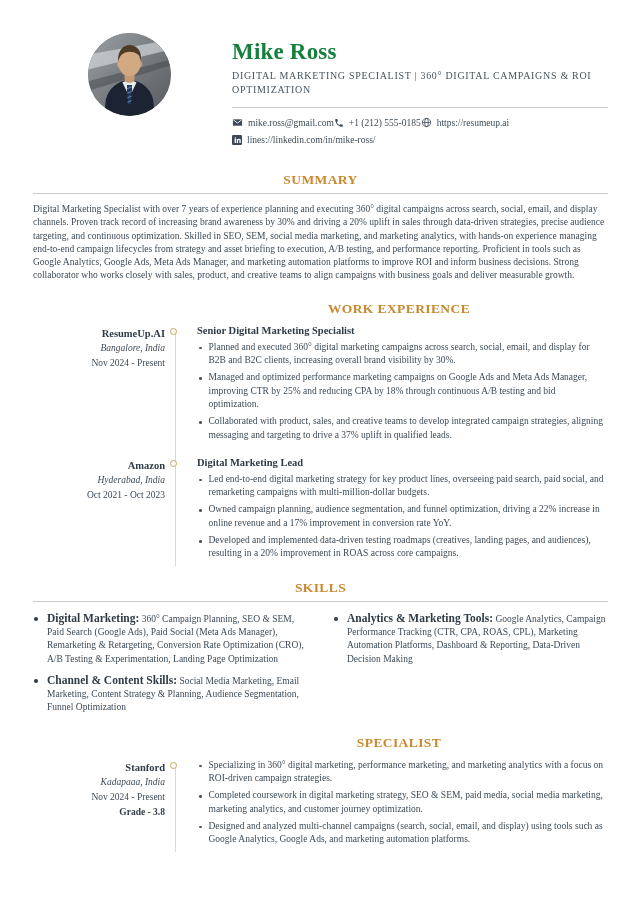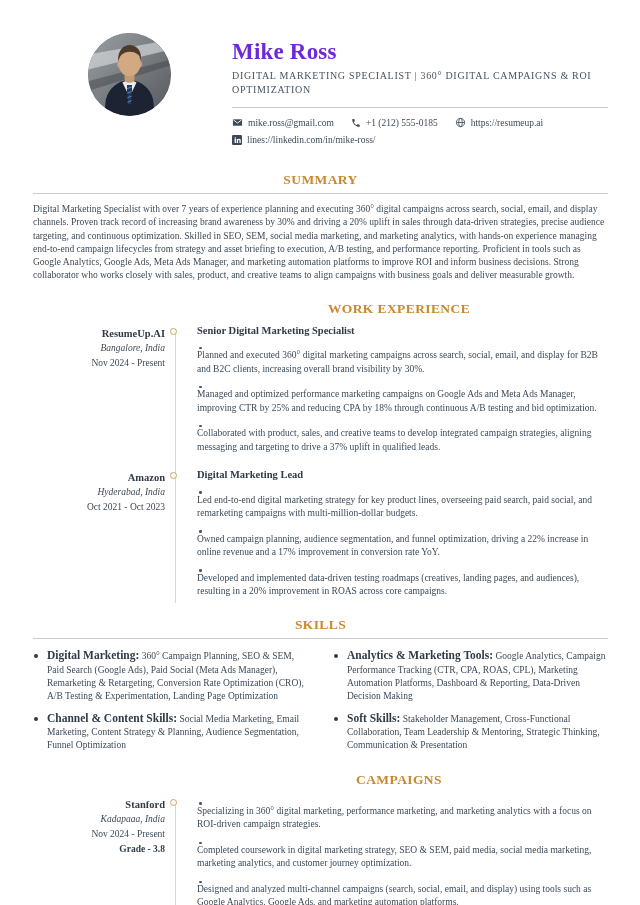--- a/index.html
+++ b/index.html
@@ -8,24 +8,24 @@
     width:640px; height:905px; margin:0 auto; background:#fff;
     font-family:"Liberation Serif","DejaVu Serif",serif;
     color:#3C4A57; overflow:hidden; position:relative;
   }
 
   
   .header { display:flex; padding:33px 32px 0 88px; }
   .avatar { width:83px; height:83px; border-radius:50%; overflow:hidden; flex:0 0 83px; background:#777; }
   .avatar svg { display:block; width:100%; height:100%; }
   .head-right { margin-left:61px; width:378px; }
-  .name { font-size:23px; font-weight:bold; color:#6d28d9; margin-top:6px; letter-spacing:0.2px; }
+  .name { font-size:23px; font-weight:bold; color:#15803d; margin-top:6px; letter-spacing:0.2px; }
   .subtitle { font-size:10px; letter-spacing:0.7px; color:#46545F; line-height:14px; margin-top:4px; max-width:380px; }
   .head-divider { border-top:1px solid #c7c7c7; margin:10px 0 9px; }
-  .contact-row { display:flex; gap:17px; font-size:9.5px; margin-bottom:7px; align-items:center; }
+  .contact-row { display:flex; font-size:9.5px; margin-bottom:7px; align-items:center; }
   .contact { display:flex; align-items:center; gap:5px; color:#3C4A57; }
   .contact svg { flex:0 0 auto; }
 
   
   h2.sec { font-size:13.5px; color:#C9882E; letter-spacing:0.4px; font-weight:bold;text-align:center; }
   .rule { border-top:1px solid #cccccc; }
 
   
   .summary { padding:0 32px 0 33px; margin-top:20px; }
   .summary h2 { margin-bottom:5px; }
@@ -41,21 +41,21 @@
   .loc { font-style:italic; }
   .grade { font-weight:bold; color:#2F3B47; }
   .gutter { position:relative; }
   .gutter .tline { position:absolute; left:9.5px; top:0; bottom:0; width:1px; background:#E4D7BC; }
   .entry.t-first .gutter .tline { top:9px; }
   .entry.t-last .gutter .tline { bottom:10px; }
   .gutter .ring { position:absolute; left:5px; top:3px; width:7px; height:7px;
                   border:1.5px solid #C9A45E; border-radius:50%; background:#fff; }
   .content { padding:0 0 11px 12px; font-size:9.5px; }
   .role { font-size:10.5px; font-weight:bold; color:#2F3B47; margin-bottom:5px; }
-  .bullet { display:flex; margin-bottom:4px; line-height:13.3px;flex-direction:column; }
+  .bullet { display:flex; margin-bottom:4px; line-height:13.3px; }
   .bdot { flex:0 0 auto; width:2.5px; height:2.5px; border-radius:50%; background:#4a5662; margin:6px 7px 0 2px; }
 
   
   .skills { padding:0 32px 0 33px; margin-top:4px; }
   .skills h2 { margin-bottom:5px; }
   .skills .rule { margin-bottom:10px; }
   .cols { display:flex; gap:25px; }
   .col { flex:1; min-width:0; }
   .skill { display:flex; margin-bottom:8px; font-size:9.5px; line-height:13.3px; }
   .sdot { flex:0 0 auto; width:4px; height:4px; border-radius:50%; background:#2F3B47; margin:5px 9px 0 1px; }
@@ -214,30 +214,26 @@
         <div class="skill">
           <span class="sdot"></span>
           <div><b>Channel &amp; Content Skills:</b> <span>Social Media Marketing, Email Marketing, Content Strategy &amp; Planning, Audience Segmentation, Funnel Optimization</span></div>
         </div>
       </div>
       <div class="col">
         <div class="skill">
           <span class="sdot"></span>
           <div><b>Analytics &amp; Marketing Tools:</b> <span>Google Analytics, Campaign Performance Tracking (CTR, CPA, ROAS, CPL), Marketing Automation Platforms, Dashboard &amp; Reporting, Data-Driven Decision Making</span></div>
         </div>
-        <div class="skill">
-          <span class="sdot"></span>
-          <div><b>Soft Skills:</b> <span>Stakeholder Management, Cross-Functional Collaboration, Team Leadership &amp; Mentoring, Strategic Thinking, Communication &amp; Presentation</span></div>
-        </div>
       </div>
     </div>
   </div>
 
   <div class="tsec education">
-    <h2 class="sec">CAMPAIGNS</h2>
+    <h2 class="sec">SPECIALIST</h2>
 
     <div class="entry t-first t-last">
       <div class="meta">
         <div class="company">Stanford</div>
         <div class="loc">Kadapaaa, India</div>
         <div class="dates">Nov 2024 - Present</div>
         <div class="grade">Grade - 3.8</div>
       </div>
       <div class="gutter">
         <span class="tline"></span>

